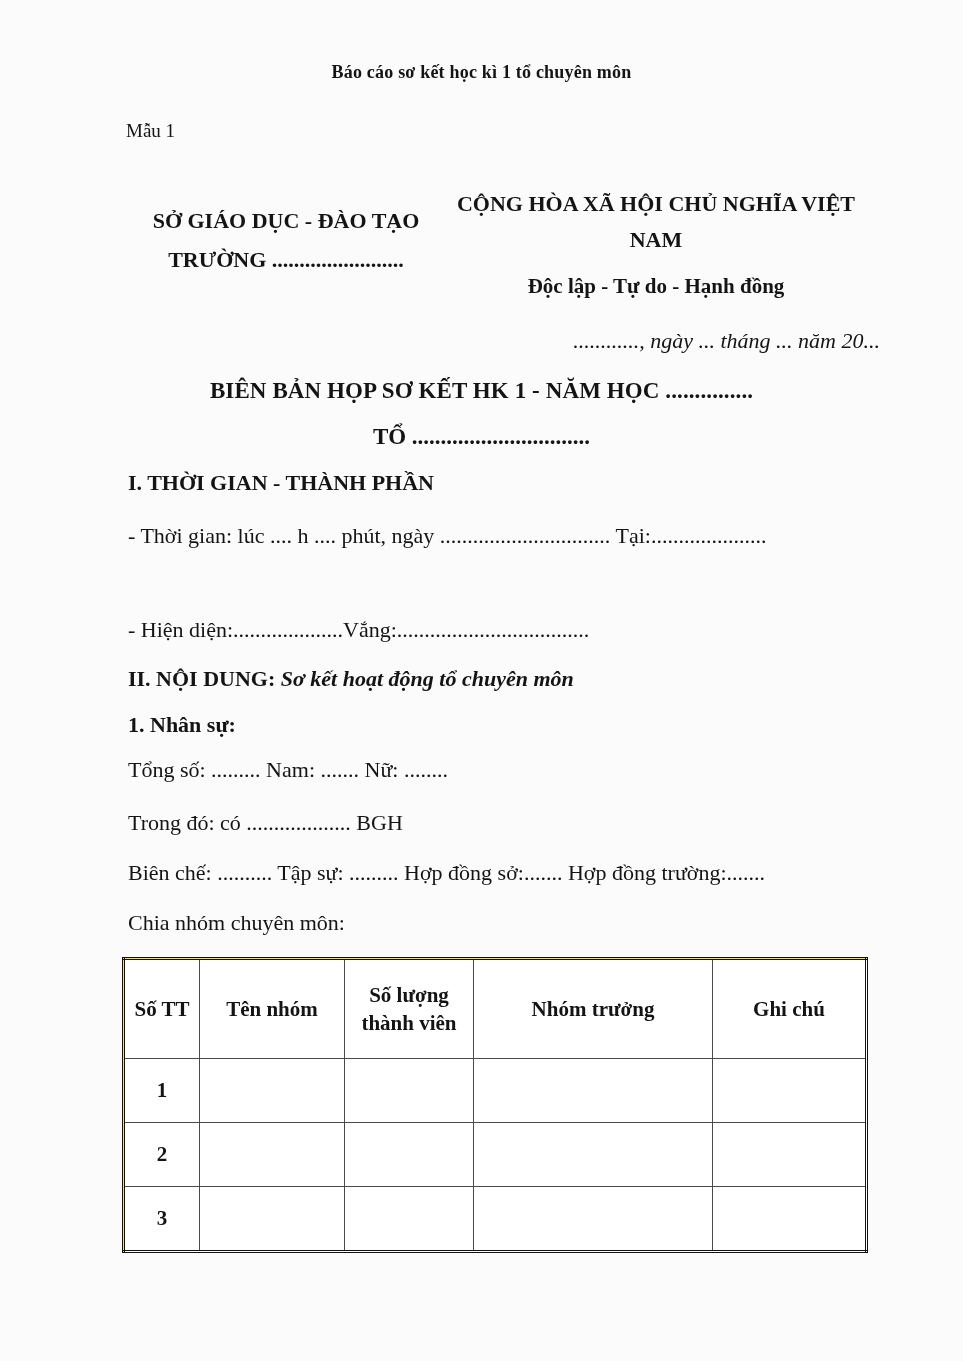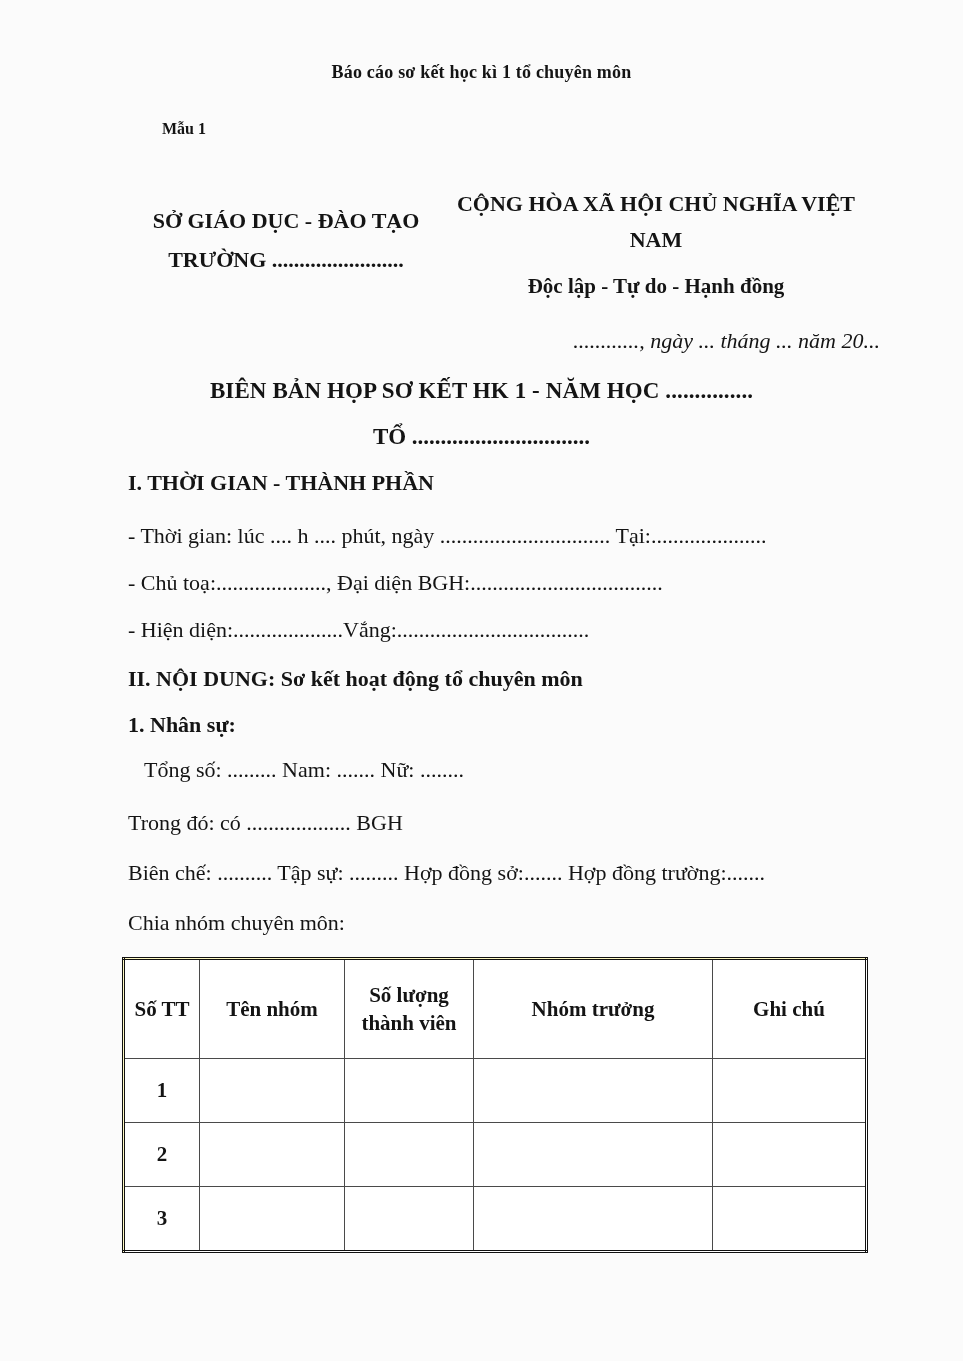--- a/index.html
+++ b/index.html
@@ -33,23 +33,22 @@
     text-align: center;
     font-size: 18px;
     font-weight: bold;
     letter-spacing: 0.2px;
   }
 
   .form-code {
     position: absolute;
     top: 120px;
     left: 126px;
-    font-size: 16px;
-    font-weight: bold;
-    margin-left: 36px;
+    font-size: 19px;
+    font-weight: normal;
   }
 
   
   .header-block {
     position: absolute;
     top: 186px;
     left: 126px;
     width: 740px;
     display: flex;
     align-items: flex-start;
@@ -118,38 +117,39 @@
     white-space: nowrap;
   }
   .line.bold { font-weight: bold; }
 
   .l-section1  { top: 470px; }
   .l-time      { top: 523px; }
   .l-chair     { top: 570px; }
   .l-present   { top: 617px; }
   .l-section2  { top: 666px; }
   .l-staff     { top: 712px; }
-  .l-total     { top: 757px; margin-left: 16px; }
+  .l-total     { top: 757px; }
   .l-inwhich   { top: 810px; }
   .l-contract  { top: 860px; }
   .l-groups    { top: 910px; }
 
   .sec2-italic {
+    font-style: italic;
     font-weight: bold;
   }
 
   
   .group-table {
     position: absolute;
     top: 957px;
     left: 122px;
     width: 736px;
     border-collapse: collapse;
     border: 3px double #111111;
-    background: #fef9c3;
+    background: #fde047;
     table-layout: fixed;
   }
   .group-table td,
   .group-table th {
     border: 1px solid #4a4a4a;
     padding: 0;
     text-align: center;
     vertical-align: middle;
     font-size: 21px;
     background: #ffffff;
@@ -194,21 +194,20 @@
   <div class="date-line">............, ngày ... tháng ... năm 20...</div>
 
   <div class="main-heading">BIÊN BẢN HỌP SƠ KẾT HK 1 - NĂM HỌC ...............</div>
 
   <div class="sub-heading">TỔ ...............................</div>
 
   <div class="line bold l-section1">I. THỜI GIAN - THÀNH PHẦN</div>
 
   <div class="line l-time">- Thời gian: lúc .... h .... phút, ngày ............................... Tại:.....................</div>
 
-  <div class="line l-chair">- Chủ toạ:...................., Đại diện BGH:...................................</div>
 
   <div class="line l-present">- Hiện diện:....................Vắng:...................................</div>
 
   <div class="line bold l-section2">
     <span>II. NỘI DUNG:</span>
     <span class="sec2-italic">Sơ kết hoạt động tổ chuyên môn</span>
   </div>
 
   <div class="line bold l-staff">1. Nhân sự:</div>
 

